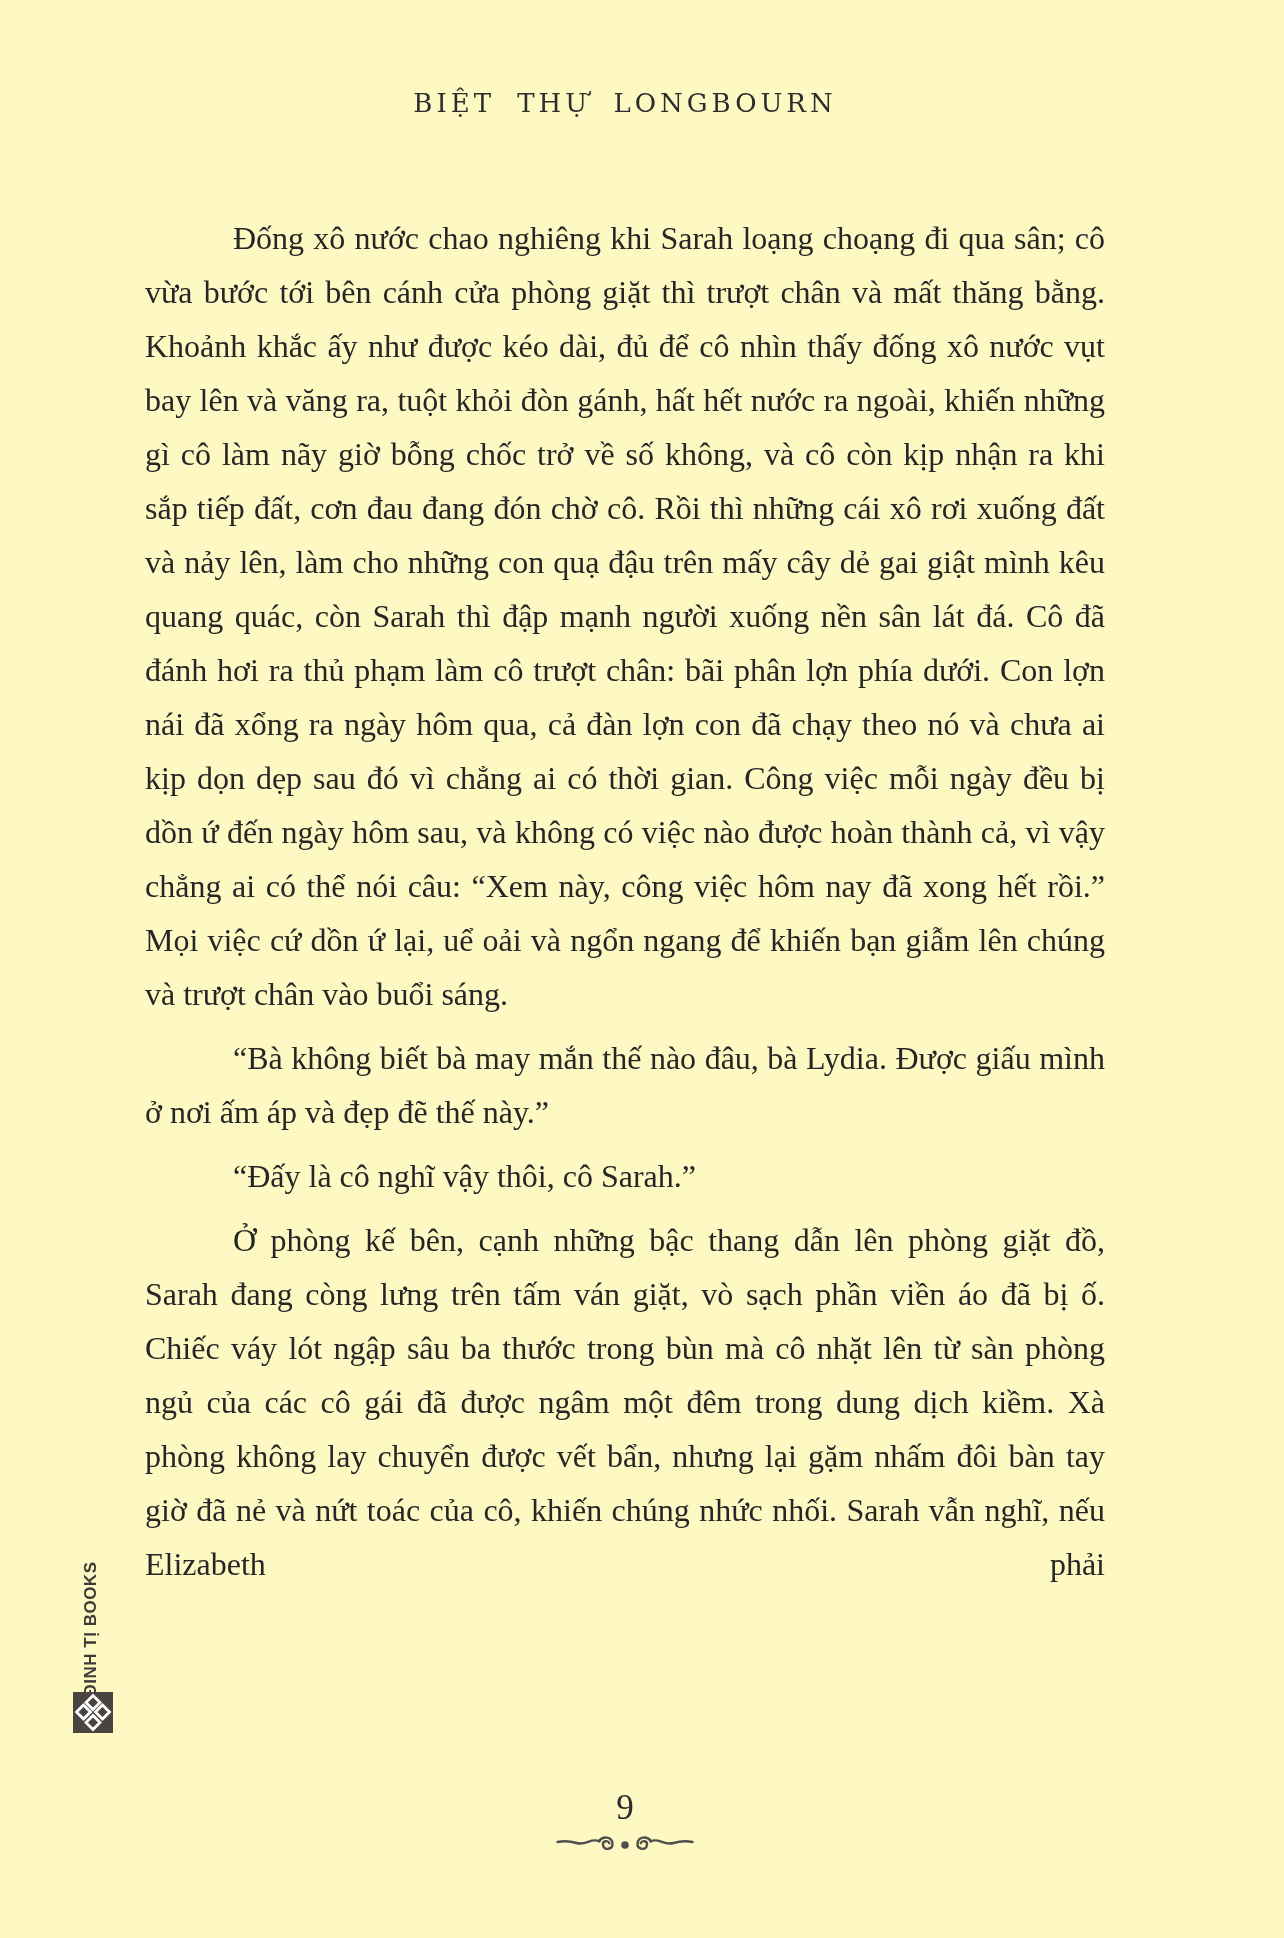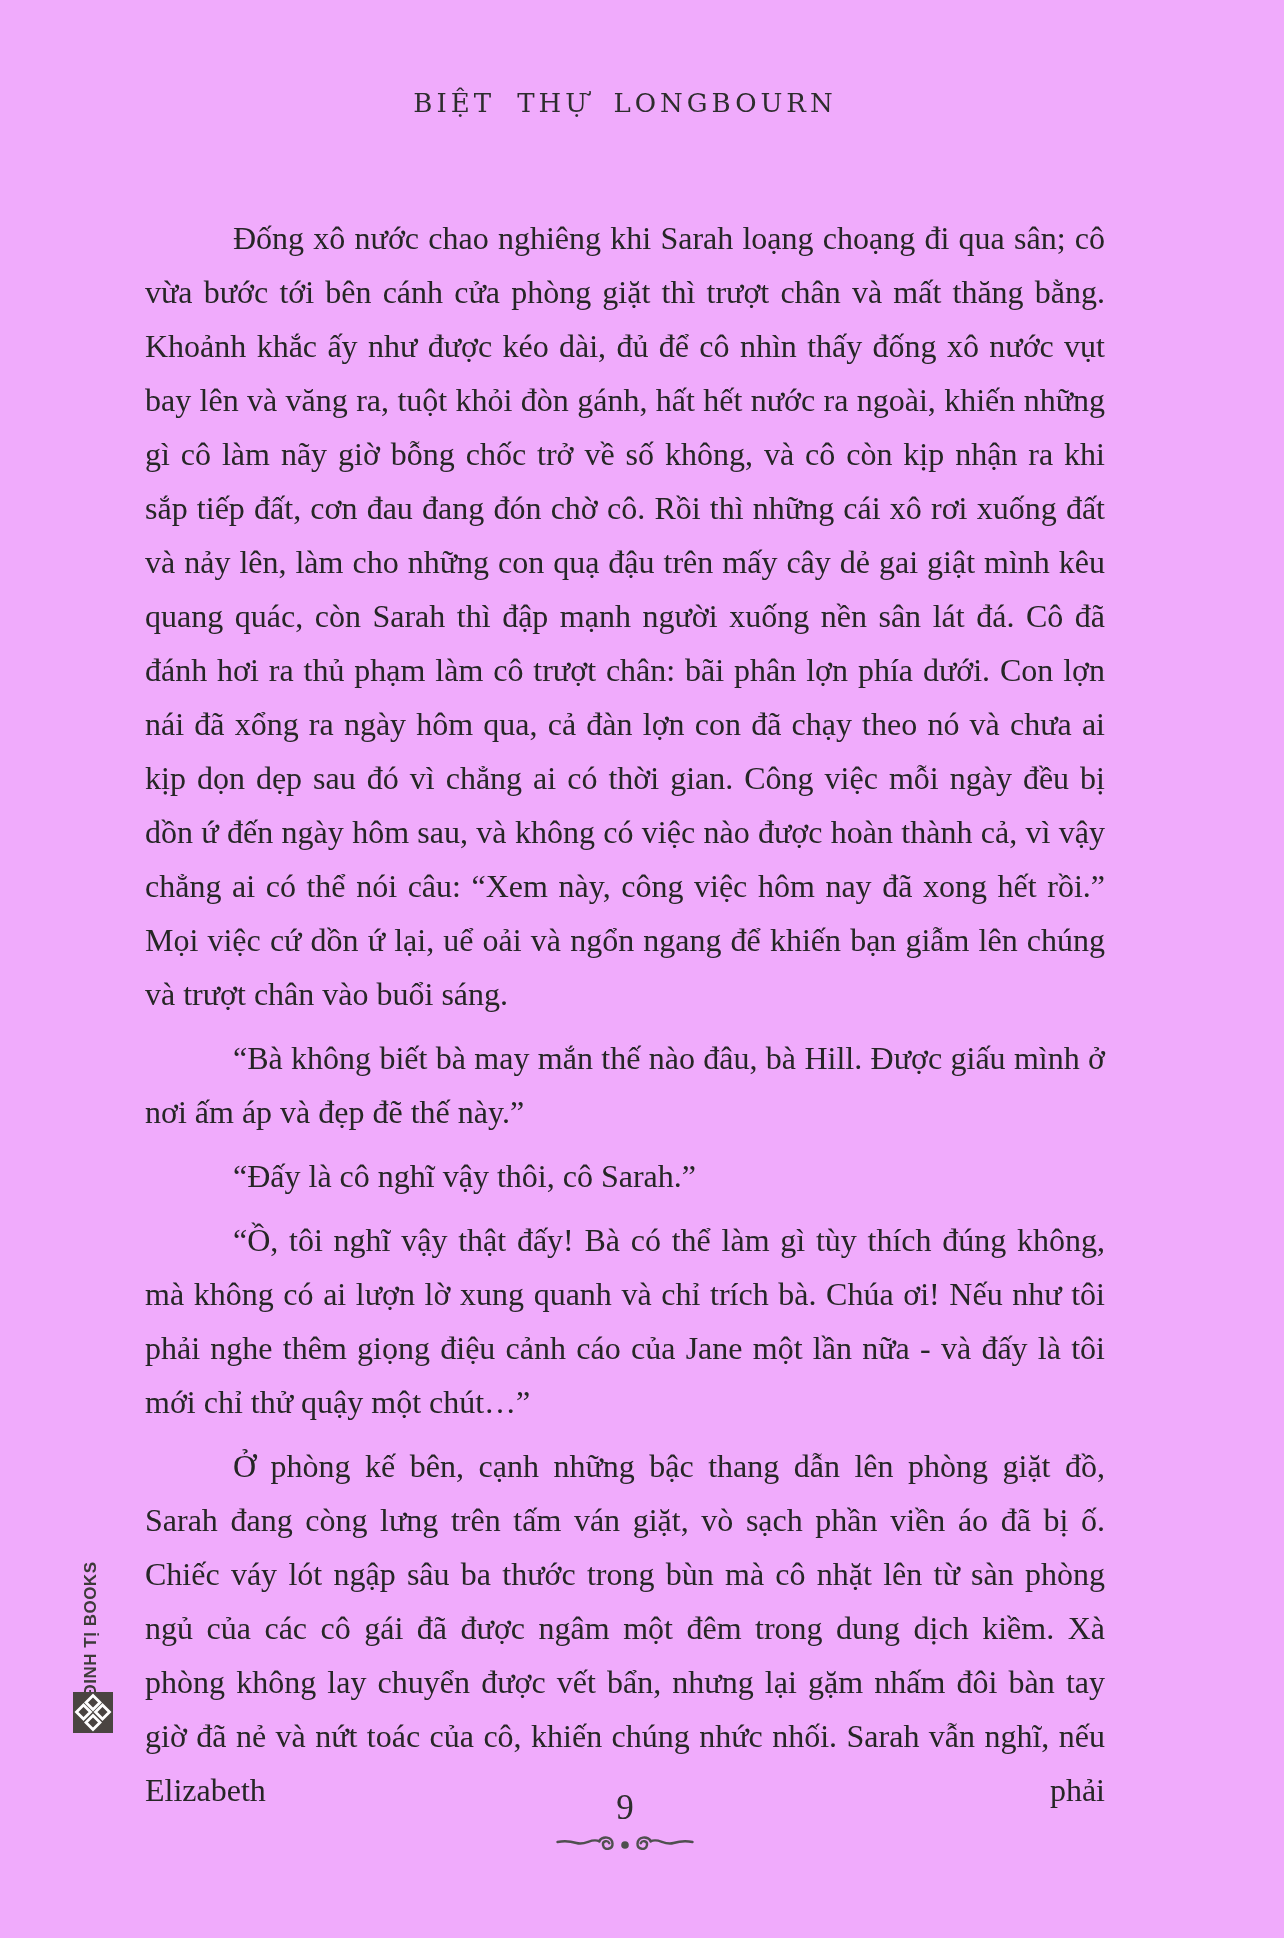--- a/index.html
+++ b/index.html
@@ -1,20 +1,20 @@
 <!DOCTYPE html>
 <html><head>
 <meta charset="utf-8">
 <style>
   html, body { margin: 0; padding: 0; background: #ffffff; }
   .page {
     position: relative;
     width: 1284px;
     height: 1938px;
-    background: #f0abfc;
+    background: #fef9c3;
     overflow: hidden;
     font-family: "Liberation Serif", serif;
     color: #262626;
   }
 
   
   .running-head {
     position: absolute;
     left: 145px;
     top: 88px;
@@ -98,23 +98,22 @@
 <body>
 
 <div class="page">
 
   <header class="running-head">
     <span>BIỆT THỰ LONGBOURN</span>
   </header>
 
   <main class="body-text">
     <p>Đống xô nước chao nghiêng khi Sarah loạng choạng đi qua sân; cô vừa bước tới bên cánh cửa phòng giặt thì trượt chân và mất thăng bằng. Khoảnh khắc ấy như được kéo dài, đủ để cô nhìn thấy đống xô nước vụt bay lên và văng ra, tuột khỏi đòn gánh, hất hết nước ra ngoài, khiến những gì cô làm nãy giờ bỗng chốc trở về số không, và cô còn kịp nhận ra khi sắp tiếp đất, cơn đau đang đón chờ cô. Rồi thì những cái xô rơi xuống đất và nảy lên, làm cho những con quạ đậu trên mấy cây dẻ gai giật mình kêu quang quác, còn Sarah thì đập mạnh người xuống nền sân lát đá. Cô đã đánh hơi ra thủ phạm làm cô trượt chân: bãi phân lợn phía dưới. Con lợn nái đã xổng ra ngày hôm qua, cả đàn lợn con đã chạy theo nó và chưa ai kịp dọn dẹp sau đó vì chẳng ai có thời gian. Công việc mỗi ngày đều bị dồn ứ đến ngày hôm sau, và không có việc nào được hoàn thành cả, vì vậy chẳng ai có thể nói câu: “Xem này, công việc hôm nay đã xong hết rồi.” Mọi việc cứ dồn ứ lại, uể oải và ngổn ngang để khiến bạn giẫm lên chúng và trượt chân vào buổi sáng.</p>
-    <p>“Bà không biết bà may mắn thế nào đâu, bà Hill. Được giấu mình ở nơi ấm áp và đẹp đẽ thế này.”</p>
+    <p>“Bà không biết bà may mắn thế nào đâu, bà Lydia. Được giấu mình ở nơi ấm áp và đẹp đẽ thế này.”</p>
     <p>“Đấy là cô nghĩ vậy thôi, cô Sarah.”</p>
-    <p>“Ồ, tôi nghĩ vậy thật đấy! Bà có thể làm gì tùy thích đúng không, mà không có ai lượn lờ xung quanh và chỉ trích bà. Chúa ơi! Nếu như tôi phải nghe thêm giọng điệu cảnh cáo của Jane một lần nữa - và đấy là tôi mới chỉ thử quậy một chút…”</p>
     <p class="continues">Ở phòng kế bên, cạnh những bậc thang dẫn lên phòng giặt đồ, Sarah đang còng lưng trên tấm ván giặt, vò sạch phần viền áo đã bị ố. Chiếc váy lót ngập sâu ba thước trong bùn mà cô nhặt lên từ sàn phòng ngủ của các cô gái đã được ngâm một đêm trong dung dịch kiềm. Xà phòng không lay chuyển được vết bẩn, nhưng lại gặm nhấm đôi bàn tay giờ đã nẻ và nứt toác của cô, khiến chúng nhức nhối. Sarah vẫn nghĩ, nếu Elizabeth phải</p>
   </main>
 
   <aside>
     <span class="pub-name">ĐINH TỊ BOOKS</span>
     <span class="pub-logo">
       <svg viewBox="0 0 40 41" xmlns="http://www.w3.org/2000/svg">
         <rect x="0" y="0" width="40" height="41" fill="#4a4441"></rect>
         <g stroke="#ffffff" stroke-width="2.8" fill="none">
           <path d="M20 3.5 L27 10.5 L20 17.5 L13 10.5 Z"></path>

